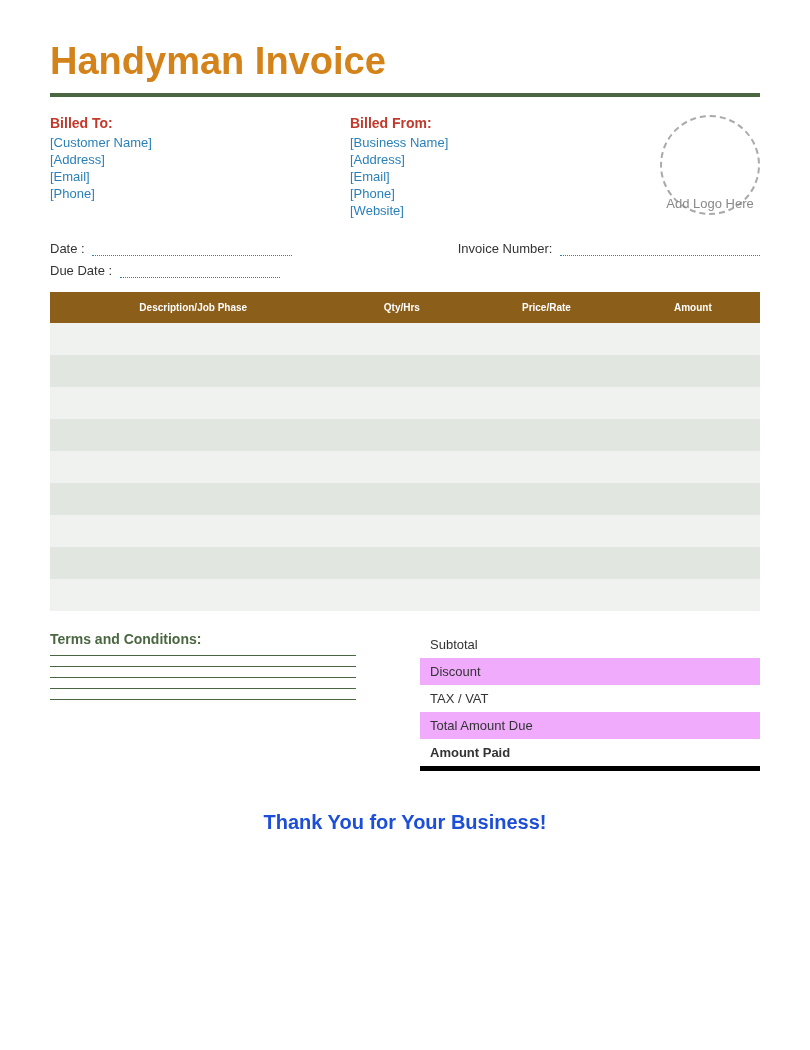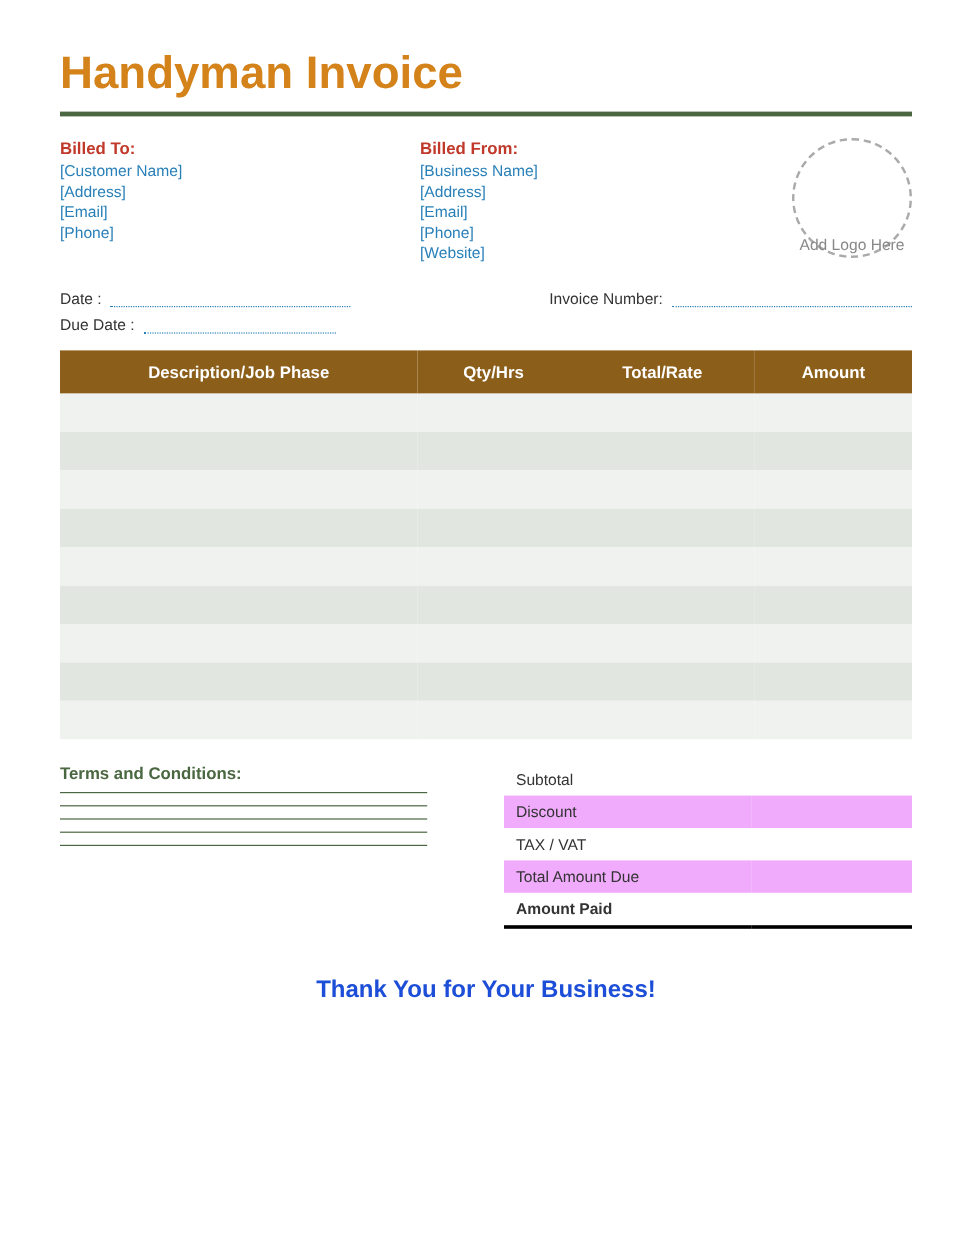--- a/index.html
+++ b/index.html
@@ -83,21 +83,21 @@
       border-collapse: collapse;
       margin-bottom: 20px;
     }
     .invoice-table thead tr {
       background-color: #8b5e1a;
       color: #fff;
     }
     .invoice-table thead th {
       padding: 10px 12px;
       text-align: left;
-      font-size: 14px;
+      font-size: 10px;
       font-weight: bold;
     }
     .invoice-table thead th:first-child {
       text-align: center;
     }
     .invoice-table thead th:nth-child(2),
     .invoice-table thead th:nth-child(3),
     .invoice-table thead th:nth-child(4) {
       text-align: center;
     }
@@ -147,21 +147,21 @@
       font-size: 13px;
     }
     .summary-table tr.highlighted {
       background-color: #f0abfc;
     }
     .summary-table tr td:last-child {
       text-align: right;
       min-width: 80px;
     }
     .summary-divider {
-      border-bottom: 3px solid #000000;
+      border-bottom: 5px solid #000000;
     }
     .bold-row td {
       font-weight: bold;
     }
     .thank-you-section {
       text-align: center;
       margin-top: 40px;
     }
     .thank-you-text {
       color: #1d4ed8;
@@ -218,21 +218,21 @@
     <span>Due Date :</span>
     <span class="dotted-line" style="width:160px;">&nbsp;</span>
   </div>
 </div>
 
 <table class="invoice-table">
   <thead>
     <tr>
       <th>Description/Job Phase</th>
       <th>Qty/Hrs</th>
-      <th>Total/Rate</th>
+      <th>Price/Rate</th>
       <th>Amount</th>
     </tr>
   </thead>
   <tbody id="invoice-tbody">
   <tr>
         <td></td>
         <td></td>
         <td></td>
         <td></td>
       </tr>

